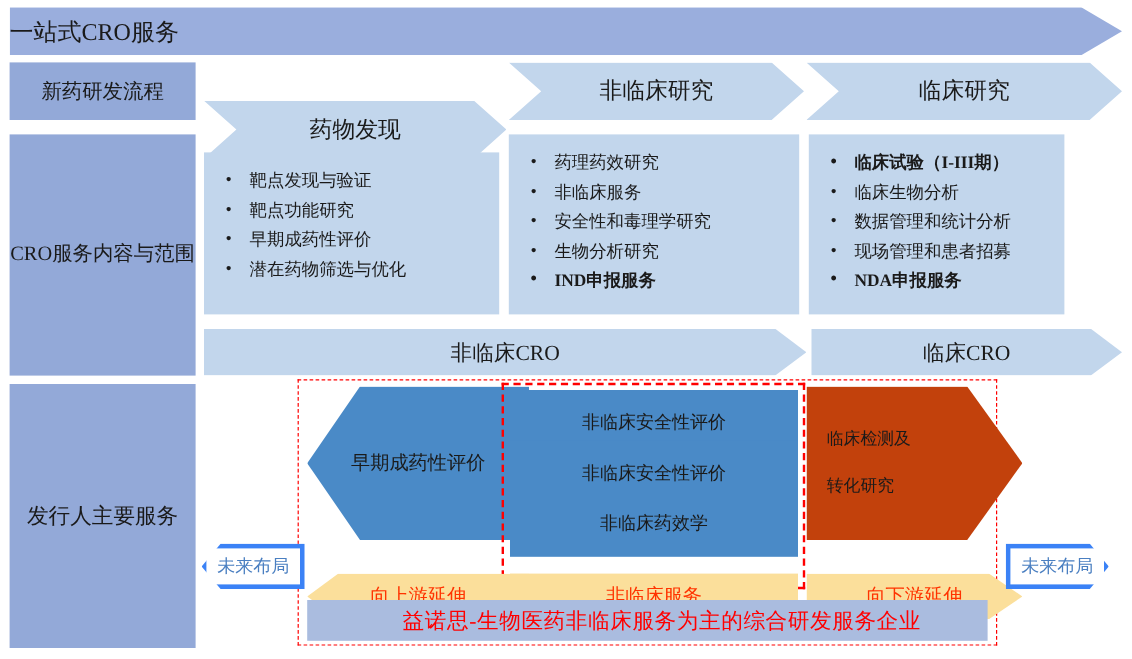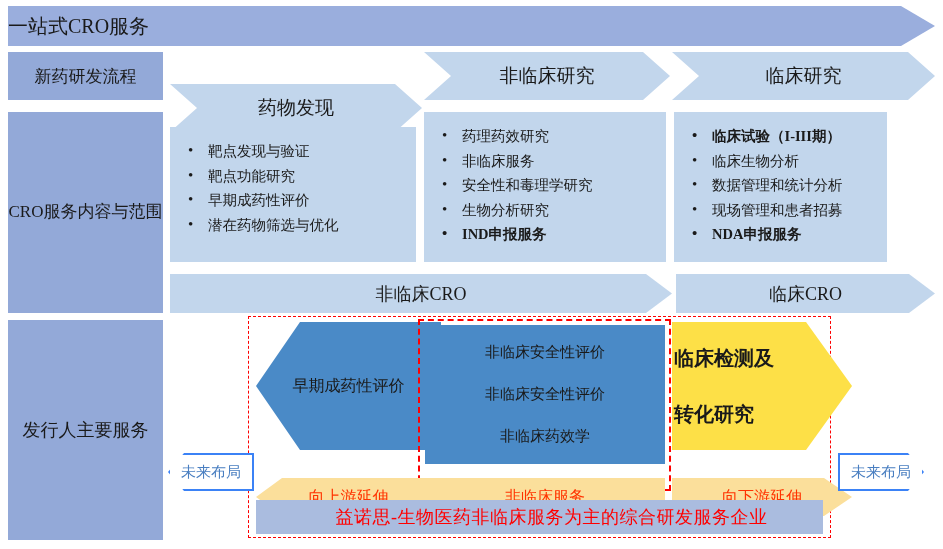--- a/index.html
+++ b/index.html
@@ -99,24 +99,24 @@
   #upChev{
     left:256px;top:322px;width:185px;height:128px;
     background:#4a8ac7;
     clip-path:polygon(44px 0, 100% 0, 100% 100%, 44px 100%, 0 50%);
     display:flex;align-items:center;justify-content:center;
     font-size:16px;color:#1a1a1a;
   }
   
   #downChev{
     left:672px;top:322px;width:180px;height:128px;
-    background:#fde047;
+    background:#c2410c;
     clip-path:polygon(0 0, calc(100% - 46px) 0, 100% 50%, calc(100% - 46px) 100%, 0 100%);
     display:flex;align-items:center;justify-content:center;
-    font-size:20px;line-height:1.4;text-align:left;font-weight:bold;
+    font-size:14px;line-height:1.4;text-align:left;
   }
   #downChev span{display:block;padding-right:38px;}
 
   
   .midBar{
     left:425px;width:240px;height:55px;background:#4a8ac7;
     display:flex;align-items:center;justify-content:center;
     font-size:15px;color:#1a1a1a;
   }
   #mid0{top:325px;}
@@ -131,21 +131,21 @@
   }
   #yl{left:256px;width:185px;
       clip-path:polygon(26px 0, 100% 0, 100% 100%, 26px 100%, 0 50%);}
   #ym{left:425px;width:240px;}
   #yr{left:672px;width:180px;
       clip-path:polygon(0 0, calc(100% - 28px) 0, 100% 50%, calc(100% - 28px) 100%, 0 100%);}
 
   
   .futureHex{
     top:453px;width:86px;height:38px;
-    background:#ffffff;border:2px solid #3b82f6;
+    background:#ffffff;border:4px solid #3b82f6;
     display:flex;align-items:center;justify-content:center;
     font-size:15px;color:#4a7fc1;
   }
   #futL{left:168px;
     clip-path:polygon(16px 0, 100% 0, 100% 100%, 16px 100%, 0 50%);}
   #futR{left:838px;
     clip-path:polygon(0 0, calc(100% - 16px) 0, 100% 50%, calc(100% - 16px) 100%, 0 100%);}
 
   
   #banner{

